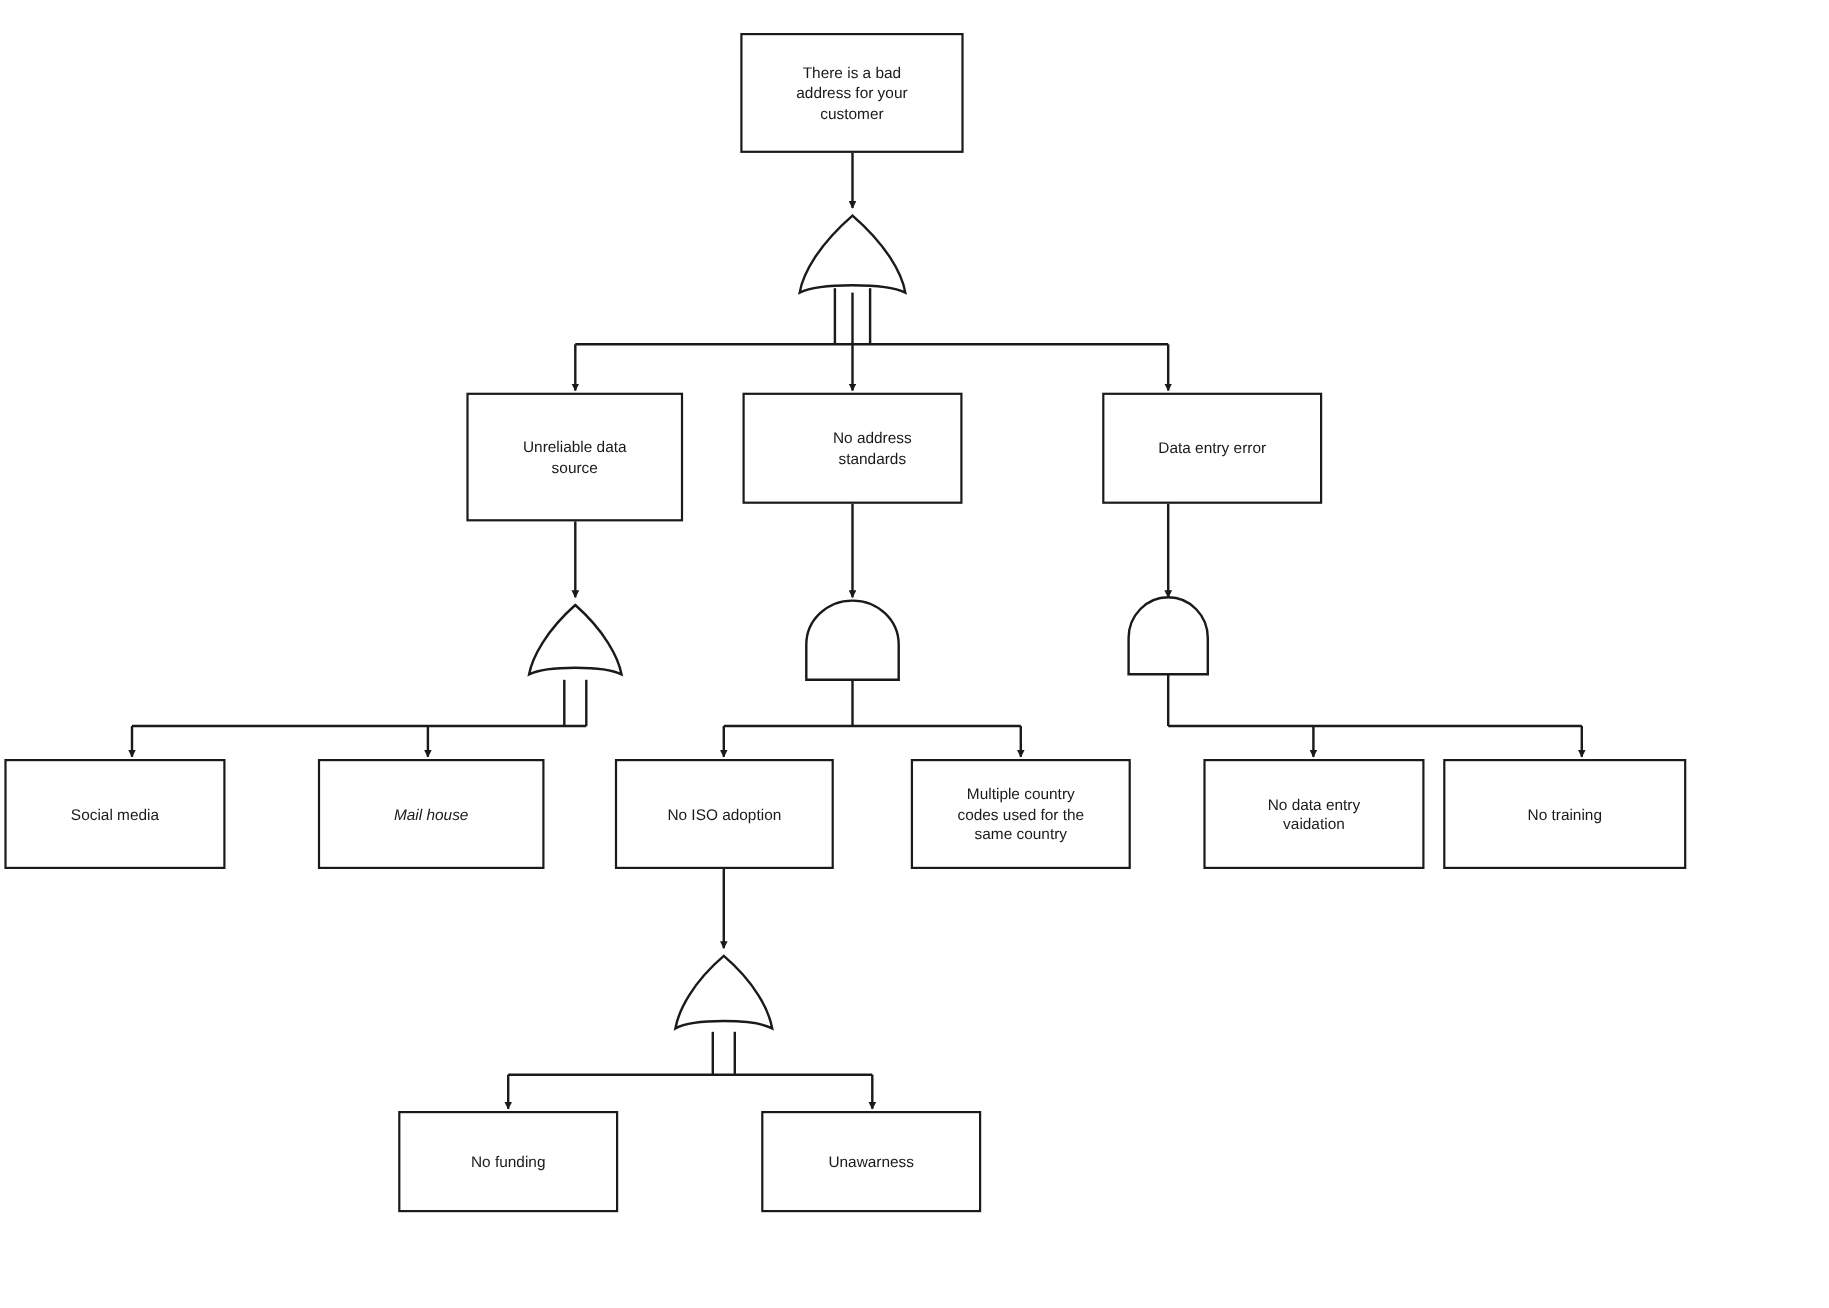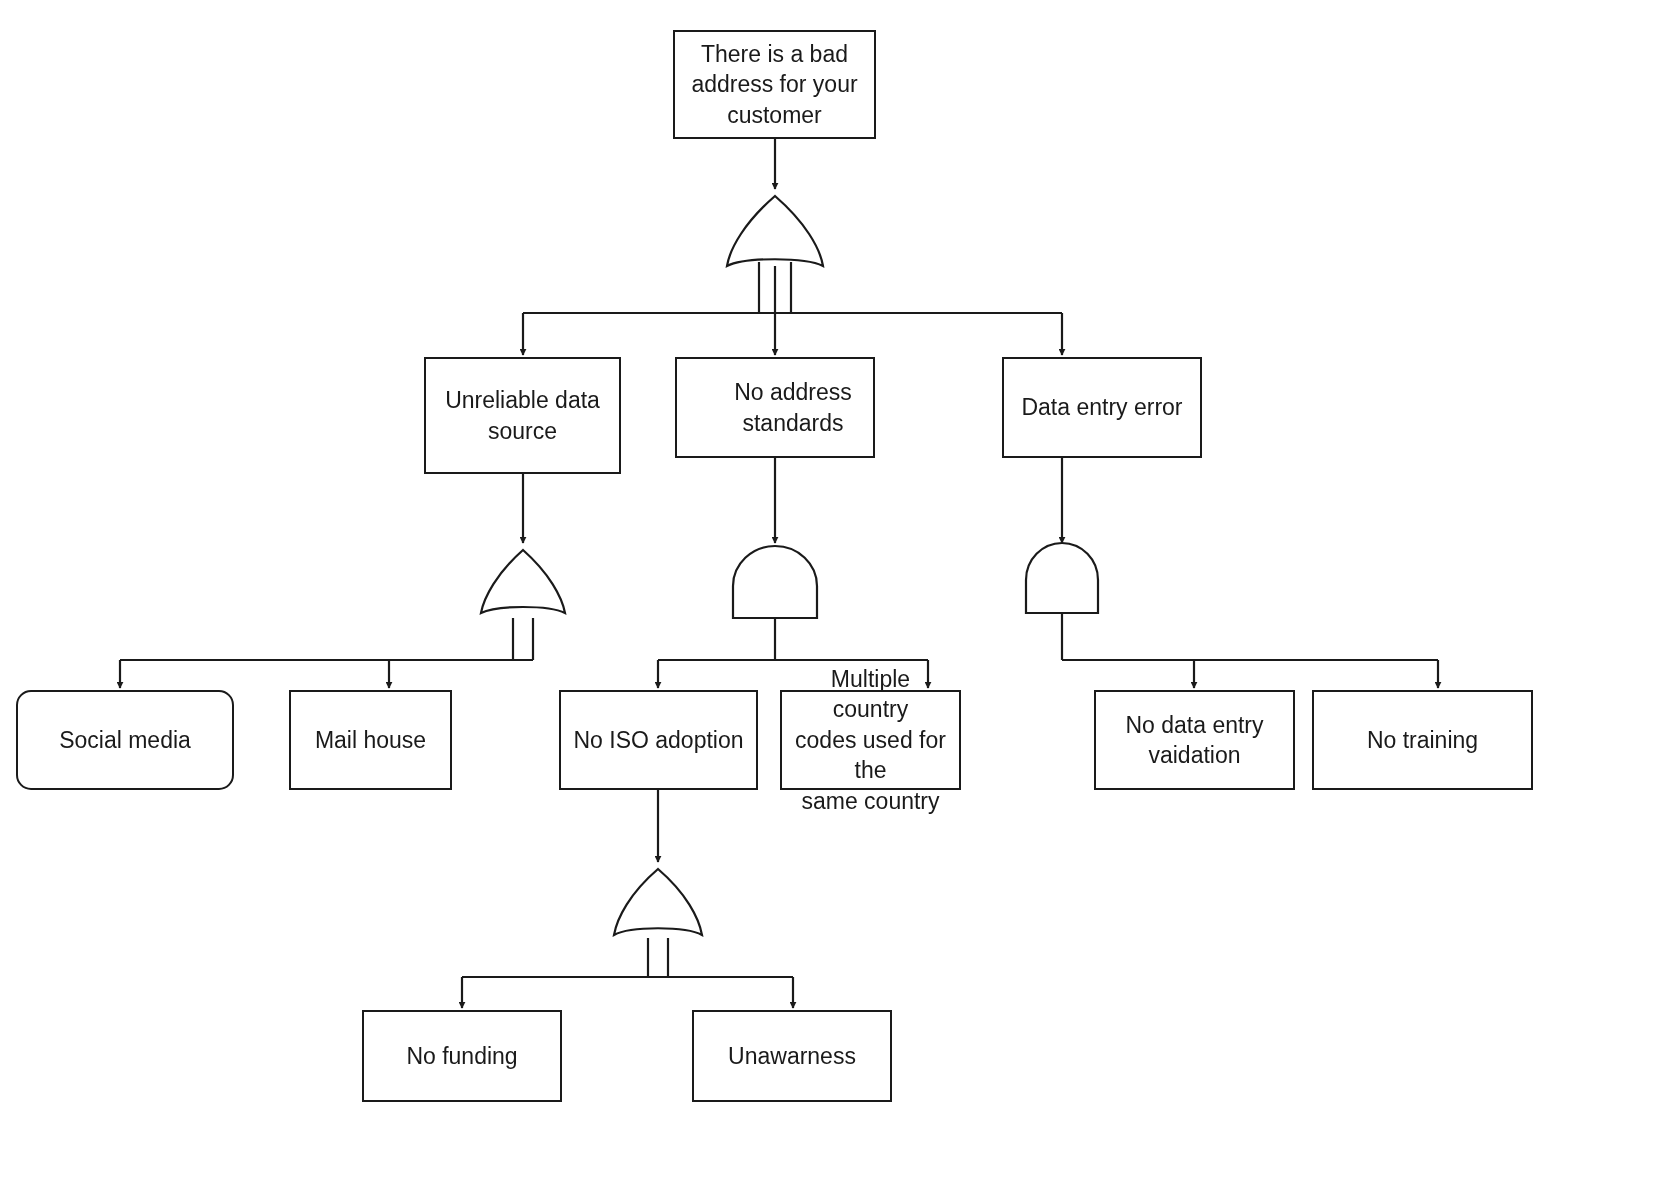--- a/index.html
+++ b/index.html
@@ -25,21 +25,21 @@
   .node-box {
     position: absolute;
     box-sizing: border-box;
     border: 2px solid #1a1a1a;
     background: #ffffff;
     display: flex;
     align-items: center;
     justify-content: center;
     text-align: center;
     color: #1a1a1a;
-    font-size: 23px;
+    font-size: 14px;
     line-height: 1.32;
     padding: 4px 8px;
     white-space: pre-line;
   }
   .gate-label {
     position: absolute;
     font-size: 0;
     width: 0;
     height: 0;
     overflow: hidden;
@@ -127,27 +127,27 @@
 customer</div>
 
   <div class="node-box" style="left:424px; top:357px; width:197px; height:117px;">Unreliable data
 source</div>
 
   <div class="node-box" style="left:675px; top:357px; width:200px; height:101px;padding-left:44px;">No address
 standards</div>
 
   <div class="node-box" style="left:963px; top:357px; width:200px; height:101px;margin-left:39px;">Data entry error</div>
 
-  <div class="node-box" style="left:16px; top:690px; width:218px; height:100px;border-radius:15px;">Social media</div>
+  <div class="node-box" style="left:4px; top:690px; width:201px; height:100px;">Social media</div>
 
-  <div class="node-box" style="left:289px; top:690px; width:163px; height:100px;">Mail house</div>
+  <div class="node-box" style="left:289px; top:690px; width:206px; height:100px;font-style:italic;">Mail house</div>
 
   <div class="node-box" style="left:559px; top:690px; width:199px; height:100px;">No ISO adoption</div>
 
-  <div class="node-box" style="left:780px; top:690px; width:181px; height:100px;">Multiple country
+  <div class="node-box" style="left:828px; top:690px; width:200px; height:100px;">Multiple country
 codes used for the
 same country</div>
 
   <div class="node-box" style="left:1094px; top:690px; width:201px; height:100px;">No data entry
 vaidation</div>
 
   <div class="node-box" style="left:1312px; top:690px; width:221px; height:100px;">No training</div>
 
   <div class="node-box" style="left:692px; top:1010px; width:200px; height:92px;">Unawarness</div>
 

